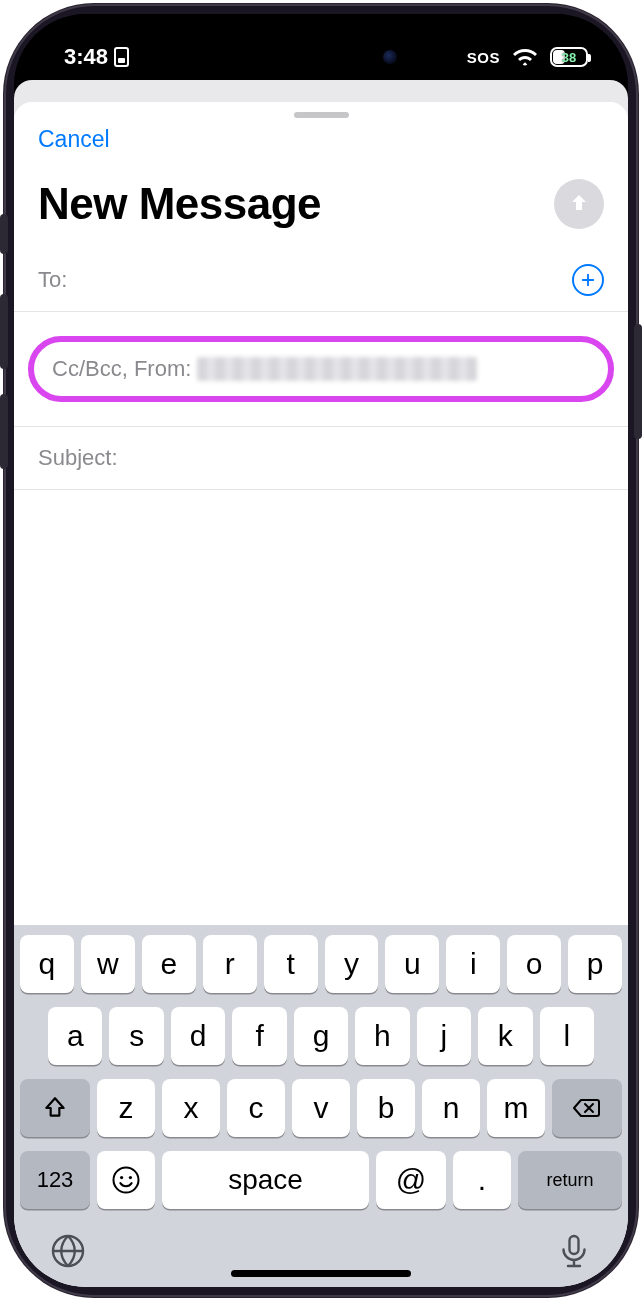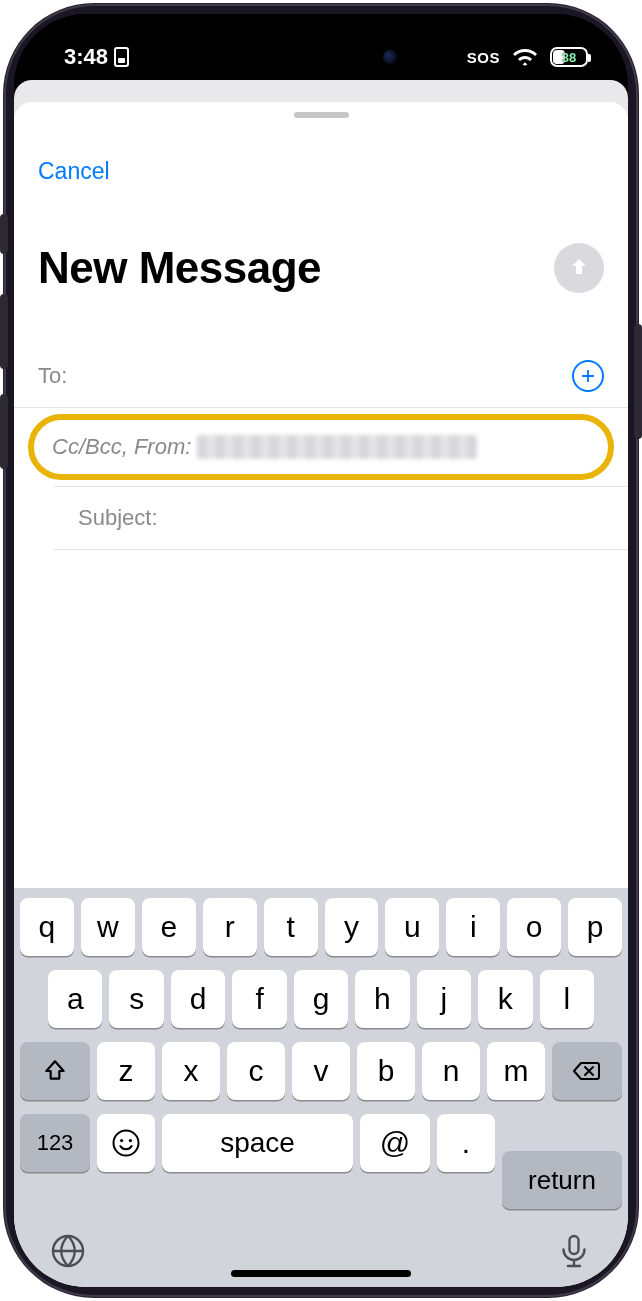--- a/index.html
+++ b/index.html
@@ -75,21 +75,21 @@
   .back-sheet {
     position:absolute; left:0; right:0; top:66px; height:60px;
     background:#e9e9ec;
     border-radius:18px 18px 0 0;
   }
   
   .sheet {
     position:absolute; left:0; right:0; top:88px; bottom:0;
     background:#fff;
     border-radius:18px 18px 0 0;
-    display:flex; flex-direction:column;gap:32px;
+    display:flex; flex-direction:column;
   }
   .grabber {
     width:55px;height:6px;background:#c6c6c8;border-radius:3px;
     margin:10px auto 0 auto;
   }
   .sheet-header {
     padding: 8px 24px 4px 24px;
   }
   .cancel { color:#007aff; font-size:23px; font-weight:400;}
   .title-row {
@@ -117,23 +117,22 @@
   .field .label { color:#8a8a8e; }
   .add-contact {
     position:absolute; right:24px; top:50%; transform:translateY(-50%);
     width:32px;height:32px;border:2.5px solid #007aff;border-radius:50%;
     display:flex;align-items:center;justify-content:center;
     color:#007aff;
   }
   .add-contact svg{width:18px;height:18px;}
   .ccbcc-wrap{
     position:relative;
-    border:6px solid #eab308; border-radius:40px;
-    margin:6px 14px;
-    font-style:italic;
+    border:6px solid #d946ef; border-radius:40px;
+    margin:24px 14px;
   }
   .ccbcc-wrap .field{ border-bottom:none; padding:14px 18px; min-height:52px;}
   .from-blur {
     display:inline-block; margin-left:6px;
     width:280px; height:24px;
     background:
       repeating-linear-gradient(90deg,#d7d7db 0 10px,#e4e4e7 10px 18px);
     filter: blur(2px);
     border-radius:3px;
   }
@@ -159,21 +158,21 @@
   .key.func { background:#b3b8c1; }
   .key.fixed { flex:none; }
   .row2 { padding:0 28px; }
   .krow.last { gap:7px; }
   .key.shift, .key.backspace { width:70px; }
   .key.k123 { width:70px; font-size:22px;}
   .key.emoji { width:58px; }
   .key.space { flex:1; font-size:28px;}
   .key.at { width:70px; font-size:30px;}
   .key.period { width:58px; font-size:30px;}
-  .key.return { width:120px; font-size:26px; background:#b3b8c1;margin-top:37px;}
+  .key.return { width:104px; font-size:18px; background:#b3b8c1;}
   .kb-footer {
     display:flex; justify-content:space-between; align-items:center;
     padding:10px 30px 6px 30px;
     color:#4b4f56;
   }
   .kb-footer svg { width:36px;height:36px; }
 
   .home-indicator {
     position:absolute; bottom:10px; left:50%; transform:translateX(-50%);
     width:180px;height:7px;background:#000;border-radius:4px;
@@ -239,21 +238,21 @@
           </div>
         </div>
 
         <div class="ccbcc-wrap">
           <div class="field">
             <span class="label">Cc/Bcc, From:</span>
             <span class="from-blur"></span>
           </div>
         </div>
 
-        <div class="field" style="border-top:1px solid #e4e4e6;margin-left:40px;">
+        <div class="field" style="border-top:1px solid #e4e4e6;">
           <span class="label">Subject:</span>
         </div>
       </div>
 
       <div class="body-area"></div>
 
       <div class="keyboard">
         <div class="krow" id="krow1">
             <div class="key">q</div>
             <div class="key">w</div>

